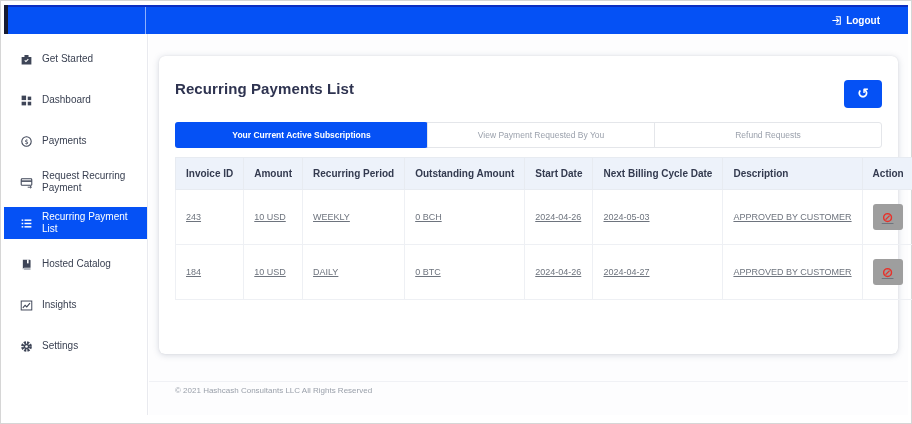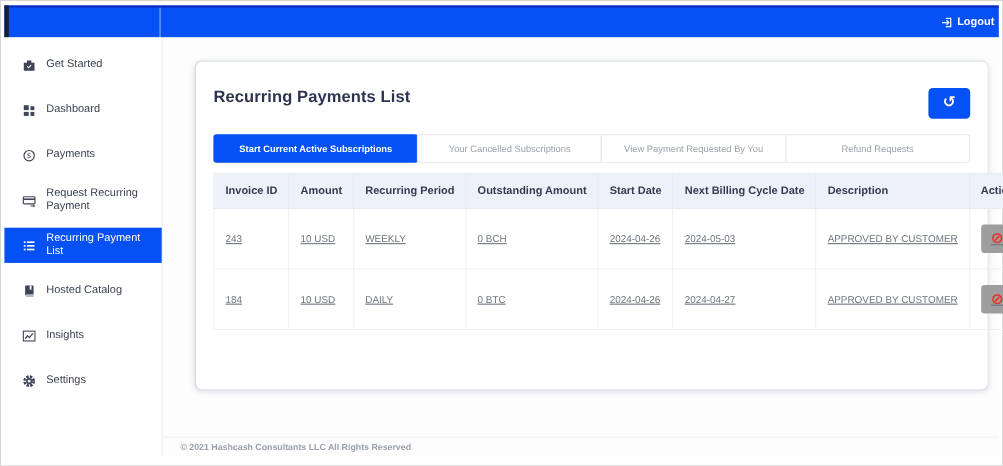--- a/index.html
+++ b/index.html
@@ -6,36 +6,36 @@
   body{width:912px;height:424px;position:relative;font-family:"Liberation Sans",sans-serif;
        -webkit-font-smoothing:antialiased;overflow:hidden;}
   .screen{position:absolute;inset:0;border:1px solid #d6d6d6;background:#fff;box-sizing:border-box;}
 
   
   .topbar{position:absolute;left:3px;right:3px;top:4px;height:29px;background:var(--accent,#0551f5);
           border-top:2px solid #0c2fc0;box-sizing:border-box;display:flex;align-items:center;}
   .brand-strip{position:absolute;left:0;top:-2px;bottom:0;width:4px;background:#171c33;}
   .topbar-divider{position:absolute;left:141px;top:0;bottom:0;width:1px;background:rgba(255,255,255,.55);}
   .logout{margin-left:auto;display:flex;align-items:flex-end;gap:4px;color:#fff;font-size:10px;
-          font-weight:700;padding-right:4px;cursor:pointer;}
+          font-weight:700;padding-right:28px;cursor:pointer;}
   .logout svg{width:11px;height:11px;display:block;}
 
   
   .sidebar{position:absolute;left:3px;top:33px;width:144px;bottom:8px;background:#fff;
            border-right:1px solid #e9eaef;box-sizing:border-box;padding-top:9px;}
   .side-item{display:flex;align-items:center;gap:9px;min-height:28px;margin-bottom:9px;
              padding:2px 6px 2px 16px;color:#3a4152;font-size:10px;font-weight:400;
              line-height:1.2;cursor:pointer;}
   .side-item .ic{width:13px;height:13px;flex:0 0 13px;display:flex;align-items:center;justify-content:center;}
   .side-item .ic svg{width:13px;height:13px;display:block;}
   .side-item.active{background:var(--accent,#0551f5);color:#fff;}
 
   
   .main{position:absolute;left:148px;top:33px;right:3px;bottom:8px;background:#fdfdfe;}
-  .card{position:absolute;left:29px;right:10px;top:22px;height:298px;background:#fff;border-radius:6px;
+  .card{position:absolute;left:10px;right:10px;top:22px;height:298px;background:#fff;border-radius:6px;
         box-shadow:0 1px 6px rgba(115,125,150,.3),0 0 1px rgba(0,0,0,.12);
         padding:24px 16px 16px;box-sizing:border-box;}
   .card-title{font-size:15px;font-weight:700;color:#2e3350;letter-spacing:.1px;}
   .history-btn{position:absolute;top:24px;right:16px;width:38px;height:28px;background:var(--accent,#0551f5);
                border:none;border-radius:4px;color:#fff;display:flex;align-items:center;justify-content:center;
                cursor:pointer;}
   .history-btn .glyph{font-family:"DejaVu Sans",sans-serif;font-size:14px;font-weight:700;line-height:1;
                       transform:translateY(-1px);}
 
   
@@ -51,22 +51,22 @@
   table{width:100%;border-collapse:collapse;margin-top:9px;}
   th{background:#edf2fa;color:#333a4f;font-size:10px;font-weight:700;text-align:left;
      padding:10px 10px;border:1px solid #e7ebf1;white-space:nowrap;}
   td{font-size:9px;color:#6e747e;padding:14px 10px;border:1px solid #eef0f4;white-space:nowrap;text-decoration:underline;}
   .action-btn{width:30px;height:26px;background:#9e9e9e;border:none;border-radius:3px;
               display:flex;align-items:center;justify-content:center;cursor:pointer;}
   .action-btn .glyph{font-family:"DejaVu Sans",sans-serif;color:#e8312a;font-size:14px;font-weight:700;
                      line-height:1;}
 
   
-  .footer{position:absolute;left:0;right:0;bottom:0;height:17px;border-top:1px solid #f0f1f5;
-          display:flex;align-items:center;padding-left:15px;font-size:8px;color:#9aa0aa;font-weight:bold;}
+  .footer{position:absolute;left:0;right:0;bottom:16px;height:17px;border-top:1px solid #f0f1f5;
+          display:flex;align-items:center;padding-left:26px;font-size:8px;color:#9aa0aa;}
 </style>
 </head>
 <body>
 
 <div class="screen">
 
   <div class="topbar">
     <div class="brand-strip"></div>
     <div class="topbar-divider"></div>
     <div class="logout">
@@ -179,24 +179,21 @@
 
     <div class="card">
       <div class="card-title">Recurring Payments List</div>
 
       <button class="history-btn">
         <span class="glyph">↺</span>
       </button>
 
       <div class="tabs">
         <div class="tab active">
-          <span>Start Current Active Subscriptions</span>
-        </div>
-        <div class="tab">
-          <span>Your Cancelled Subscriptions</span>
+          <span>Your Current Active Subscriptions</span>
         </div>
         <div class="tab">
           <span>View Payment Requested By You</span>
         </div>
         <div class="tab">
           <span>Refund Requests</span>
         </div>
       </div>
 
       <table>

